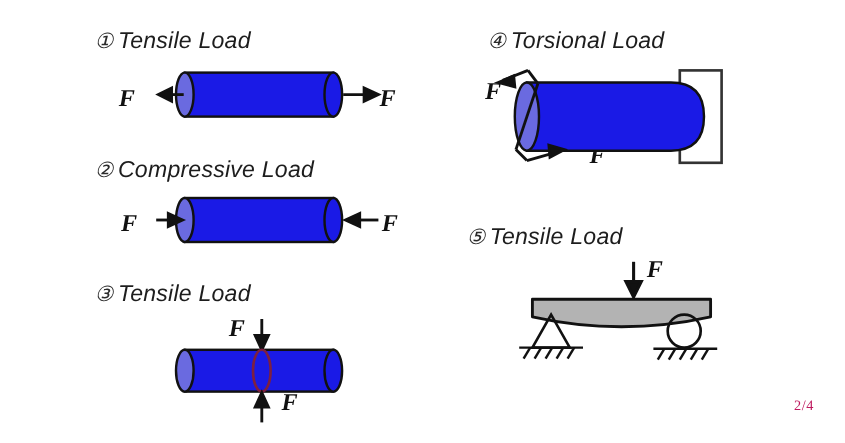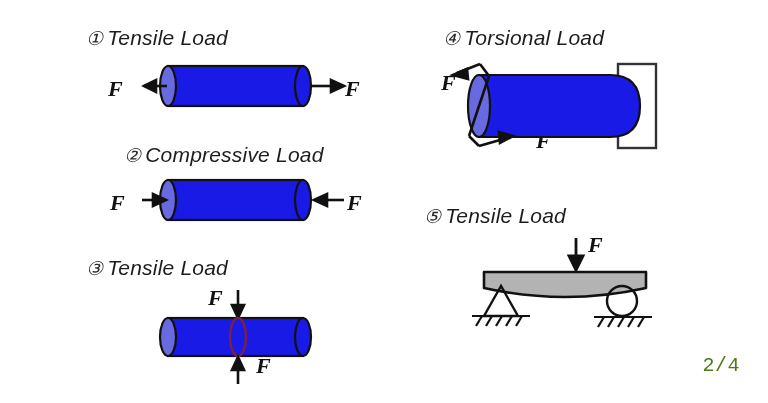--- a/index.html
+++ b/index.html
@@ -48,23 +48,23 @@
     white-space: nowrap;
   }
   .figure {
     position: absolute;
     overflow: visible;
   }
   .page-num {
     position: absolute;
     right: 28px;
     bottom: 26px;
-    font-family: Liberation Mono, monospace;
-    font-size: 20px;
-    color: #4d7c0f;
+    font-family: Liberation Serif, serif;
+    font-size: 13px;
+    color: #be185d;
     letter-spacing: 0.5px;
   }
   svg { display: block; overflow: visible; }
 </style>
 </head>
 <body>
 
 <div class="slide">
 
   <div class="panel">
@@ -91,21 +91,21 @@
 
         <g stroke="#111111" stroke-width="2.6" fill="#111111">
           <line x1="182" y1="26" x2="212" y2="26"></line>
           <polygon points="214,26 201,20 201,32"></polygon>
         </g>
       </svg>
     </div>
   </div>
 
   <div class="panel">
-    <div class="heading" style="left:86px; top:143px;margin-left:38px;">
+    <div class="heading" style="left:86px; top:143px;">
       <span class="marker">②</span><span>Compressive Load</span>
     </div>
 
     <div class="flabel" style="left:110px; top:190px;">F</div>
     <div class="flabel" style="left:347px; top:190px;">F</div>
 
     <div class="figure" style="left:130px; top:174px; width:230px; height:52px;">
       <svg width="230" height="52" viewBox="0 0 230 52">
         <g>
           <rect x="38" y="6" width="135" height="40" fill="#1a1ae6" stroke="#111111" stroke-width="2.2"></rect>

